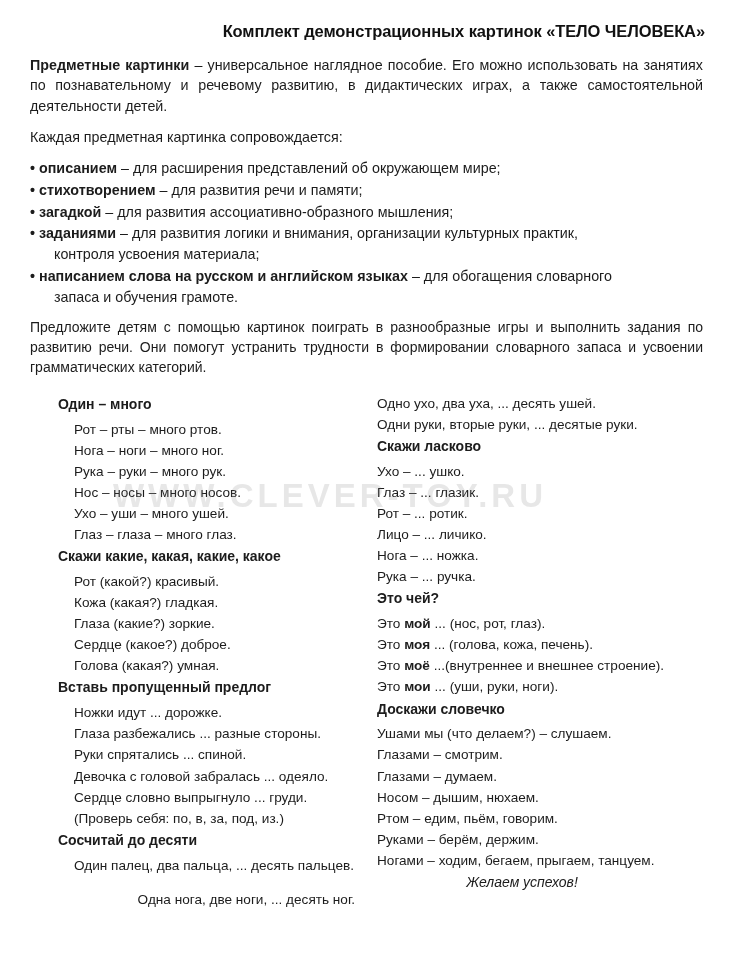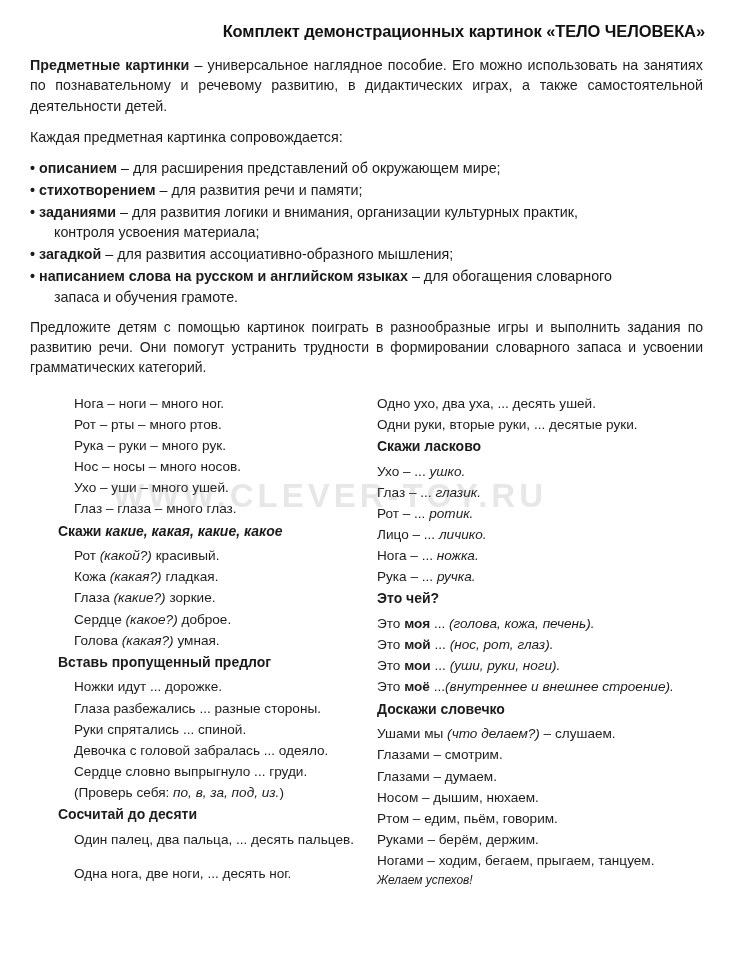--- a/index.html
+++ b/index.html
@@ -32,21 +32,21 @@
   }
   .intro {
     margin: 0 28px 0 30px;
     font-size: 14.3px;
     line-height: 1.42;
     text-align: justify;
     color: #1c1c1c;
   }
   .intro p { margin: 0 0 11px 0; }
   .b { font-weight: bold; }
-  .i { font-style: italic; }
+  .i { }
   .bullets {
     margin: 0 28px 11px 30px;
     font-size: 14.3px;
     line-height: 1.45;
   }
   .bullets .row {
     display: block;
     margin-bottom: 1px;
     text-align: justify;
   }
@@ -77,23 +77,23 @@
   .h {
     font-weight: bold;
     font-size: 14px;
     margin: 14px 0 5px 0;
   }
   .h:first-child { margin-top: 0; }
   .line { margin: 0 0 1px 0; }
   .lines .line { padding-left: 16px; }
   .lines-noindent .line { padding-left: 0; }
   .wish {
-    text-align: left;
+    text-align: center;
     font-style: italic;
-    font-size: 12px;
+    font-size: 14px;
     padding-right: 40px;
   }
   .watermark {
     position: absolute;
     left: 0;
     top: 455px;
     width: 660px;
     text-align: center;
     font-size: 33px;
     font-weight: bold;
@@ -120,44 +120,45 @@
     <span class="row">
       <span class="dot">•</span>
       <span class="b">описанием</span><span> – для расширения представлений об окружающем мире;</span>
     </span>
     <span class="row">
       <span class="dot">•</span>
       <span class="b">стихотворением</span><span> – для развития речи и памяти;</span>
     </span>
     <span class="row">
       <span class="dot">•</span>
+      <span class="b">загадкой</span><span> – для развития ассоциативно-образного мышления;</span>
+    </span>
+    <span class="row">
+      <span class="dot">•</span>
       <span class="b">заданиями</span><span> – для развития логики и внимания, организации культурных практик,</span>
       <span class="cont">контроля усвоения материала;</span>
     </span>
     <span class="row">
       <span class="dot">•</span>
-      <span class="b">загадкой</span><span> – для развития ассоциативно-образного мышления;</span>
-    </span>
-    <span class="row">
-      <span class="dot">•</span>
       <span class="b">написанием слова на русском и английском языках</span><span> – для обогащения словарного</span>
       <span class="cont">запаса и обучения грамоте.</span>
     </span>
   </div>
 
   <div class="closing">Предложите детям с помощью картинок поиграть в разнообразные игры и выполнить задания по развитию речи. Они помогут устранить трудности в формировании словарного запаса и усвоении грамматических категорий.</div>
 
   <div class="columns">
 
     <div class="col col-left">
 
       <div class="block">
-        <div class="lines">
+        <div class="h">Один – много</div>
+        <div class="lines">
+          <div class="line">Рот – рты – много ртов.</div>
           <div class="line">Нога – ноги – много ног.</div>
-          <div class="line">Рот – рты – много ртов.</div>
           <div class="line">Рука – руки – много рук.</div>
           <div class="line">Нос – носы – много носов.</div>
           <div class="line">Ухо – уши – много ушей.</div>
           <div class="line">Глаз – глаза – много глаз.</div>
         </div>
       </div>
 
       <div class="block">
         <div class="h"><span>Скажи </span><span class="i">какие, какая, какие, какое</span></div>
         <div class="lines">
@@ -178,21 +179,21 @@
           <div class="line">Девочка с головой забралась ... одеяло.</div>
           <div class="line">Сердце словно выпрыгнуло ... груди.</div>
           <div class="line">(Проверь себя: <span class="i">по, в, за, под, из.</span>)</div>
         </div>
       </div>
 
       <div class="block">
         <div class="h">Сосчитай до десяти</div>
         <div class="lines">
           <div class="line">Один палец, два пальца, ... десять пальцев.</div>
-          <div class="line" style="margin-top:14px;">Одна нога, две ноги, ... десять ног.</div>
+          <div class="line" style="margin-top:14px;text-align:right;">Одна нога, две ноги, ... десять ног.</div>
         </div>
       </div>
 
     </div>
 
     <div class="col col-right">
 
       <div class="block">
         <div class="lines lines-noindent">
           <div class="line">Одно ухо, два уха, ... десять ушей.</div>
@@ -208,24 +209,24 @@
           <div class="line">Рот – ... <span class="i">ротик.</span></div>
           <div class="line">Лицо – ... <span class="i">личико.</span></div>
           <div class="line">Нога – ... <span class="i">ножка.</span></div>
           <div class="line">Рука – ... <span class="i">ручка.</span></div>
         </div>
       </div>
 
       <div class="block">
         <div class="h">Это чей?</div>
         <div class="lines lines-noindent">
+          <div class="line">Это <span class="b">мой</span> ... <span class="i">(нос, рот, глаз).</span></div>
           <div class="line">Это <span class="b">моя</span> ... <span class="i">(голова, кожа, печень).</span></div>
-          <div class="line">Это <span class="b">мой</span> ... <span class="i">(нос, рот, глаз).</span></div>
+          <div class="line">Это <span class="b">моё</span> ...<span class="i">(внутреннее и внешнее строение).</span></div>
           <div class="line">Это <span class="b">мои</span> ... <span class="i">(уши, руки, ноги).</span></div>
-          <div class="line">Это <span class="b">моё</span> ...<span class="i">(внутреннее и внешнее строение).</span></div>
         </div>
       </div>
 
       <div class="block">
         <div class="h">Доскажи словечко</div>
         <div class="lines lines-noindent">
           <div class="line">Ушами мы <span class="i">(что делаем?)</span> – слушаем.</div>
           <div class="line">Глазами – смотрим.</div>
           <div class="line">Глазами – думаем.</div>
           <div class="line">Носом – дышим, нюхаем.</div>

